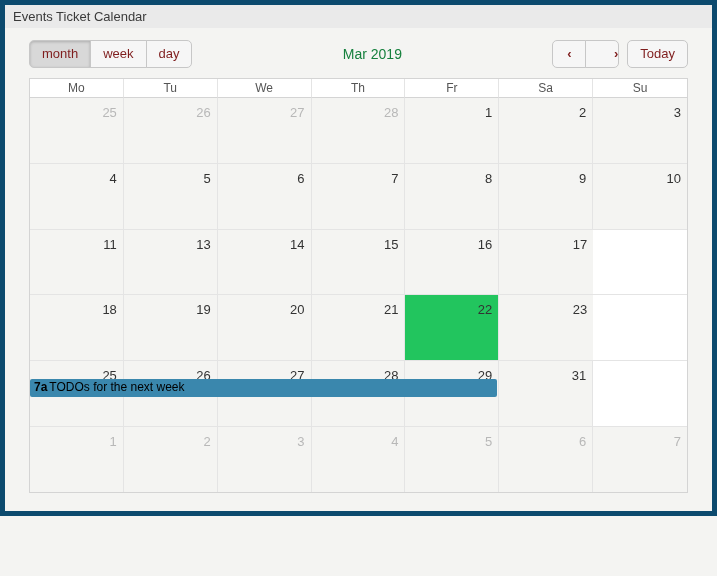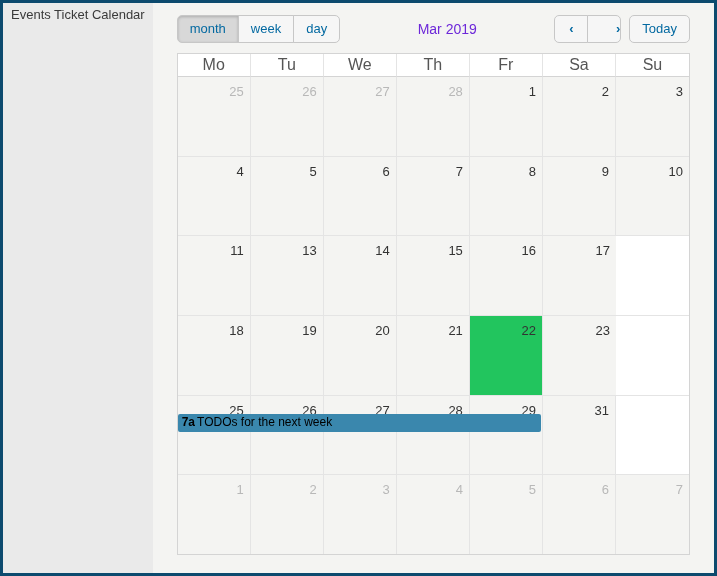--- a/index.html
+++ b/index.html
@@ -6,24 +6,25 @@
   html, body {
     width: 717px;
     height: 576px;
     font-family: "Trebuchet MS", "Lucida Grande", Helvetica, Arial, sans-serif;
     background: #f4f4f2;
     color: #333;
     font-size: 13px;
   }
   .widget {
     width: 717px;
-    height: 576px;
-    border: 3px solid #0c4a6e;
+    height: 516px;
+    border: 5px solid #0c4a6e;
     background: #ffffff;
     display: flex;
+    flex-direction: column;
   }
   .widget-header {
     background: #eaeaea;
     padding: 4px 8px;
     font-size: 13px;
     color: #3a3a3a;
   }
   .calendar-body {
     flex: 1;
     background: #f4f4f2;
@@ -39,57 +40,57 @@
   }
   .btn-group {
     display: inline-flex;
   }
   .btn {
     background: #f6f6f6;
     border: 1px solid #c7c7c7;
     border-radius: 5px;
     padding: 4px 12px;
     font-size: 13px;
-    color: #0369a1;
+    color: #7f1d1d;
     cursor: pointer;
     height: 28px;
     line-height: 18px;
   }
   .btn-group .btn { border-radius: 0; margin-left: -1px; }
   .btn-group .btn:first-child { border-top-left-radius: 5px; border-bottom-left-radius: 5px; margin-left: 0;}
   .btn-group .btn:last-child  { border-top-right-radius: 5px; border-bottom-right-radius: 5px; text-align: right;}
   .btn.active {
     background: #d8d8d8;
     box-shadow: inset 0 1px 3px rgba(0,0,0,0.2);
   }
   .nav-btn { width: 34px; text-align: center; padding: 4px 0; font-weight: bold; }
   .title {
     font-size: 14px;
-    color: #6d28d9;
+    color: #15803d;
     text-align: center;
     flex: 1;
   }
   .right-controls { display: flex; gap: 8px; }
   .grid {
     flex: 1;
     border: 1px solid #d4d4d4;
     background: #fff;
     display: flex;
     flex-direction: column;
   }
   .dow-row {
     display: grid;
     grid-template-columns: repeat(7, 1fr);
     background: #fff;
   }
   .dow {
     border-right: 1px solid #e4e4e4;
     border-bottom: 1px solid #d4d4d4;
     text-align: center;
-    font-size: 16px;
+    font-size: 12px;
     color: #555;
     padding: 2px 0;
   }
   .dow:last-child { border-right: none; }
   .weeks { flex: 1; display: flex; flex-direction: column; position: relative; }
   .week {
     flex: 1;
     display: grid;
     grid-template-columns: repeat(7, 1fr);
     border-bottom: 1px solid #e4e4e4;

